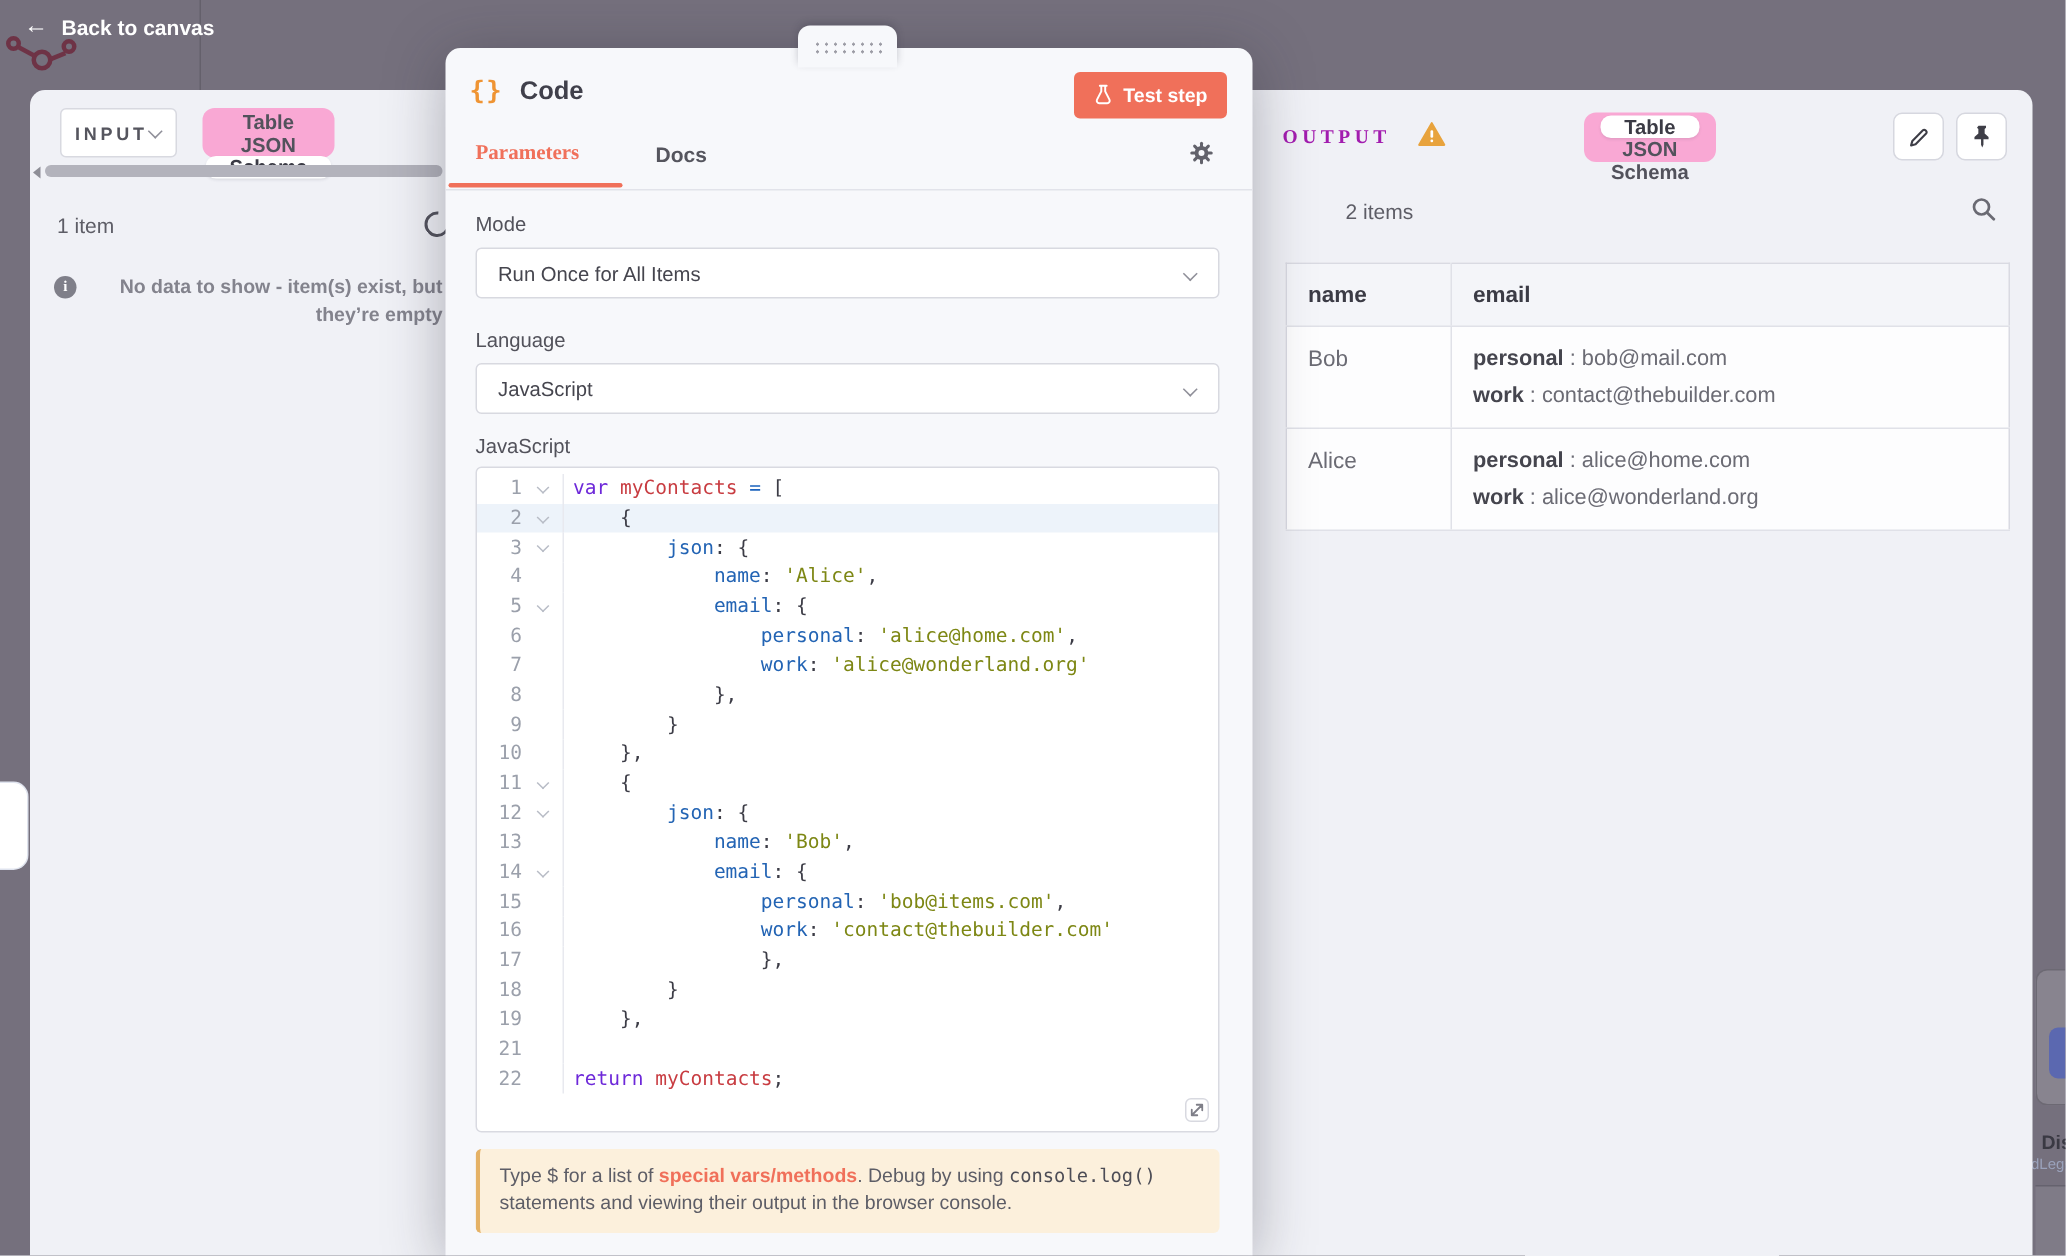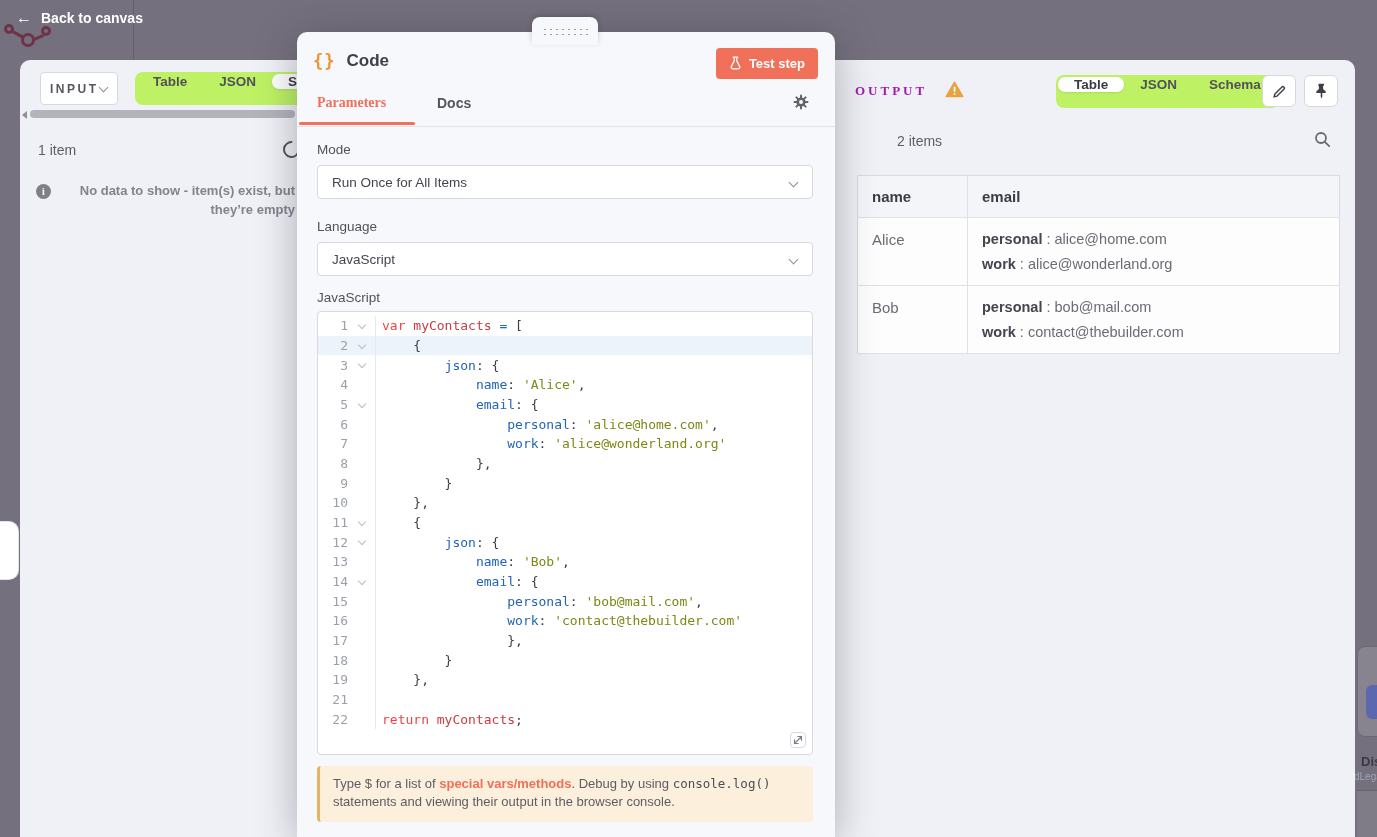--- a/index.html
+++ b/index.html
@@ -24,21 +24,21 @@
   .back-btn { position:absolute; left:16px; top:10px; display:flex; align-items:center; gap:9px;
               color:#fff; cursor:pointer; z-index:3; }
   .back-arrow { font-size:16px; line-height:1; }
   .back-label { font-size:14px; font-weight:600; }
 
   
   .ndv { position:absolute; left:20px; top:60px; width:1335px; height:777px;
          background:#f0f1f6; border-radius:10px 10px 0 0; z-index:2; }
 
   
-  .pill { position:absolute; height:33px; background:#bef264; border-radius:8px; padding:2px; display:flex; align-items:flex-start; }
+  .pill { position:absolute; height:33px; background:#f9a8d4; border-radius:8px; padding:2px; display:flex; align-items:center;flex-direction:column; }
   .pill .tab { display:flex; align-items:center; padding:0 16px; font-size:13.5px; font-weight:600; color:#52525c; border-radius:7px; cursor:pointer; white-space:nowrap; }
   .pill .tab.active { background:#fff; color:#3b3b45; font-weight:700; box-shadow:0 1px 2px rgba(60,60,75,.12); }
 
   
   .input-panel { position:absolute; left:0; top:0; width:280px; height:100%; }
   .input-select { position:absolute; left:20px; top:12px; width:78px; height:33px; background:#fff;
                   border:1px solid #d8d9e0; border-radius:4px; display:flex; align-items:center; cursor:pointer; }
   .input-select .lbl { font-size:12px; font-weight:600; letter-spacing:2.5px; color:#55555e; margin-left:9px; }
   .chev { width:7px; height:7px; border-right:1.6px solid #8f8f99; border-bottom:1.6px solid #8f8f99; transform:rotate(45deg); }
   .input-select .chev { margin-left:1px; margin-top:-3px; }
@@ -104,21 +104,21 @@
 
   
   .editor { position:absolute; left:20px; top:279px; width:496px; height:444px; background:#fff;
             border:1px solid #d9dae1; border-radius:4px; overflow:hidden; padding-top:4px; cursor:text; }
   .crow { display:flex; height:19.68px; align-items:center; }
   .crow.active { background:#edf3fa; }
   .crow .ln { flex:0 0 30px; text-align:right; font-family:"DejaVu Sans Mono", monospace; font-size:13px; color:#9ba0ab; }
   .crow .foldc { flex:0 0 28px; display:flex; align-items:center; justify-content:center; border-right:1px solid #e8e9ef; align-self:stretch; }
   .crow .fold { width:6px; height:6px; border-right:1.5px solid #b8bcc6; border-bottom:1.5px solid #b8bcc6; transform:rotate(45deg); margin-top:-2px; cursor:pointer; }
   .crow .src { white-space:pre; font-family:"DejaVu Sans Mono", monospace; font-size:13px; padding-left:6px; color:#3c3c46; }
-  .t-k { color:#ef4444; } .t-v { color:#c83c41; } .t-o { color:#1e64be; }
+  .t-k { color:#6d28d9; } .t-v { color:#c83c41; } .t-o { color:#1e64be; }
   .t-p { color:#2364b4; } .t-s { color:#7d8714; } .t-x { color:#3c3c46; }
   .grip { position:absolute; right:6px; bottom:6px; width:16px; height:16px; background:#fff; border:1px solid #d8d9e0;
           border-radius:4px; display:flex; align-items:center; justify-content:center; cursor:nwse-resize; }
 
   
   .hint { position:absolute; left:20px; top:734px; width:496px; background:#fcf0dc; border-left:3px solid #e5b266;
           border-radius:4px; padding:9px 12px 10px 13px; font-size:13px; color:#5d5d66; line-height:1.42; }
   .hint a { color:#f0705a; font-weight:600; text-decoration:none; cursor:pointer; }
   .hint code { font-family:"DejaVu Sans Mono", monospace; font-size:12.5px; color:#4d4d56; }
 </style>
@@ -200,31 +200,31 @@
     </div>
     <table class="out-table">
       <thead>
         <tr>
           <th class="cname">name</th>
           <th>email</th>
         </tr>
       </thead>
       <tbody id="out-tbody">
           <tr>
+            <td class="cname">Bob</td>
+            <td>
+              <div class="kv"><b>personal</b><span> : bob@mail.com</span></div>
+              <div class="kv"><b>work</b><span> : contact@thebuilder.com</span></div>
+            </td>
+          </tr>
+          <tr>
             <td class="cname">Alice</td>
             <td>
               <div class="kv"><b>personal</b><span> : alice@home.com</span></div>
               <div class="kv"><b>work</b><span> : alice@wonderland.org</span></div>
-            </td>
-          </tr>
-          <tr>
-            <td class="cname">Bob</td>
-            <td>
-              <div class="kv"><b>personal</b><span> : bob@mail.com</span></div>
-              <div class="kv"><b>work</b><span> : contact@thebuilder.com</span></div>
             </td>
           </tr>
         </tbody>
     </table>
   </div>
 </div>
 
 <div class="modal">
   <div class="modal-title-row">
     <span class="code-braces">{}</span>
@@ -349,21 +349,21 @@
         <div class="crow">
           <span class="ln">14</span>
           <span class="foldc">
             <span class="fold"></span>
           </span>
           <span class="src"><span class="t-x">            </span><span class="t-p">email</span><span class="t-x">: {</span></span>
         </div>
         <div class="crow">
           <span class="ln">15</span>
           <span class="foldc"></span>
-          <span class="src"><span class="t-x">                </span><span class="t-p">personal</span><span class="t-x">: </span><span class="t-s">'bob@mail.com'</span><span class="t-x">,</span></span>
+          <span class="src"><span class="t-x">                </span><span class="t-p">personal</span><span class="t-x">: </span><span class="t-s">'bob@items.com'</span><span class="t-x">,</span></span>
         </div>
         <div class="crow">
           <span class="ln">16</span>
           <span class="foldc"></span>
           <span class="src"><span class="t-x">                </span><span class="t-p">work</span><span class="t-x">: </span><span class="t-s">'contact@thebuilder.com'</span></span>
         </div>
         <div class="crow">
           <span class="ln">17</span>
           <span class="foldc"></span>
           <span class="src"><span class="t-x">                },</span></span>

